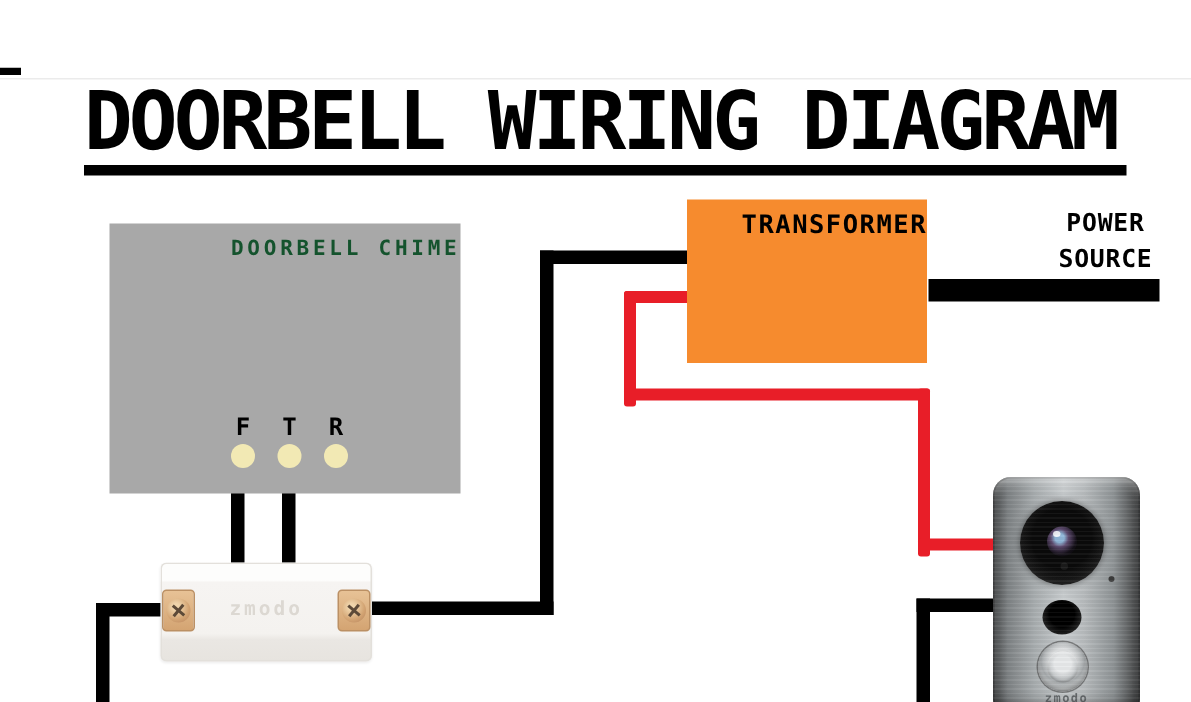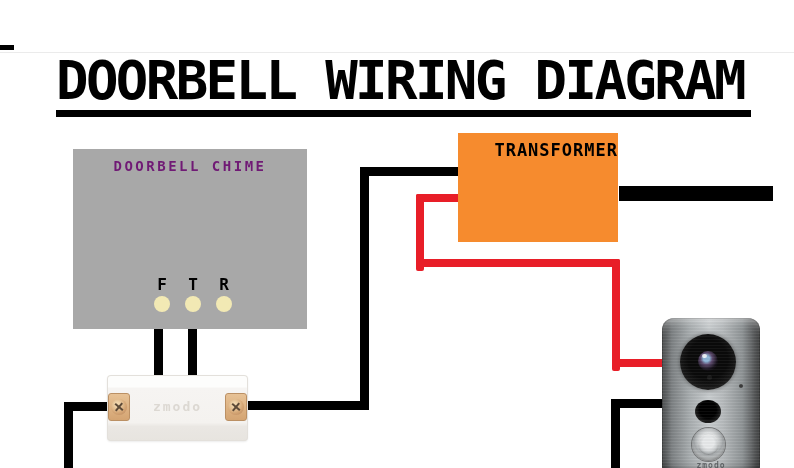--- a/index.html
+++ b/index.html
@@ -16,22 +16,22 @@
   .title{
     position:absolute;left:56px;top:8px;width:696px;height:56px;
     font-size:54px;font-weight:bold;letter-spacing:-2.6px;line-height:56px;
     color:#000;white-space:nowrap;
   }
   .title-underline{position:absolute;left:56px;top:65px;width:695px;height:7px;background:#000;}
 
   
   .chime{position:absolute;left:73px;top:104px;width:234px;height:180px;background:#a8a8a8;}
   .chime-label{
-    position:absolute;left:0;top:9px;width:100%;text-align:center;
-    font-size:14px;font-weight:bold;letter-spacing:2.5px;color:#701a75;
+    position:absolute;left:0;top:9px;width:100%;text-align:right;
+    font-size:14px;font-weight:bold;letter-spacing:2.5px;color:#14532d;
   }
   .terminal-label{
     position:absolute;top:126px;width:20px;text-align:center;
     font-size:16px;font-weight:bold;color:#000;
   }
   .terminal{
     position:absolute;top:147px;width:16px;height:16px;border-radius:50%;
     background:#f2e9b4;
   }
 
@@ -161,20 +161,24 @@
     <div class="terminal" style="left:81px;"></div>
     <div class="terminal" style="left:112px;"></div>
     <div class="terminal" style="left:143px;"></div>
   </div>
 
   <div class="transformer">
     <div class="transformer-label">TRANSFORMER</div>
   </div>
 
   <div class="power-bar"></div>
+  <div class="power-label">
+    <div>POWER</div>
+    <div>SOURCE</div>
+  </div>
 
   <div class="connector">
     <div class="connector-brand">zmodo</div>
     <div class="screw-plate left">
       <div class="screw-head"></div>
     </div>
     <div class="screw-plate right">
       <div class="screw-head"></div>
     </div>
   </div>

